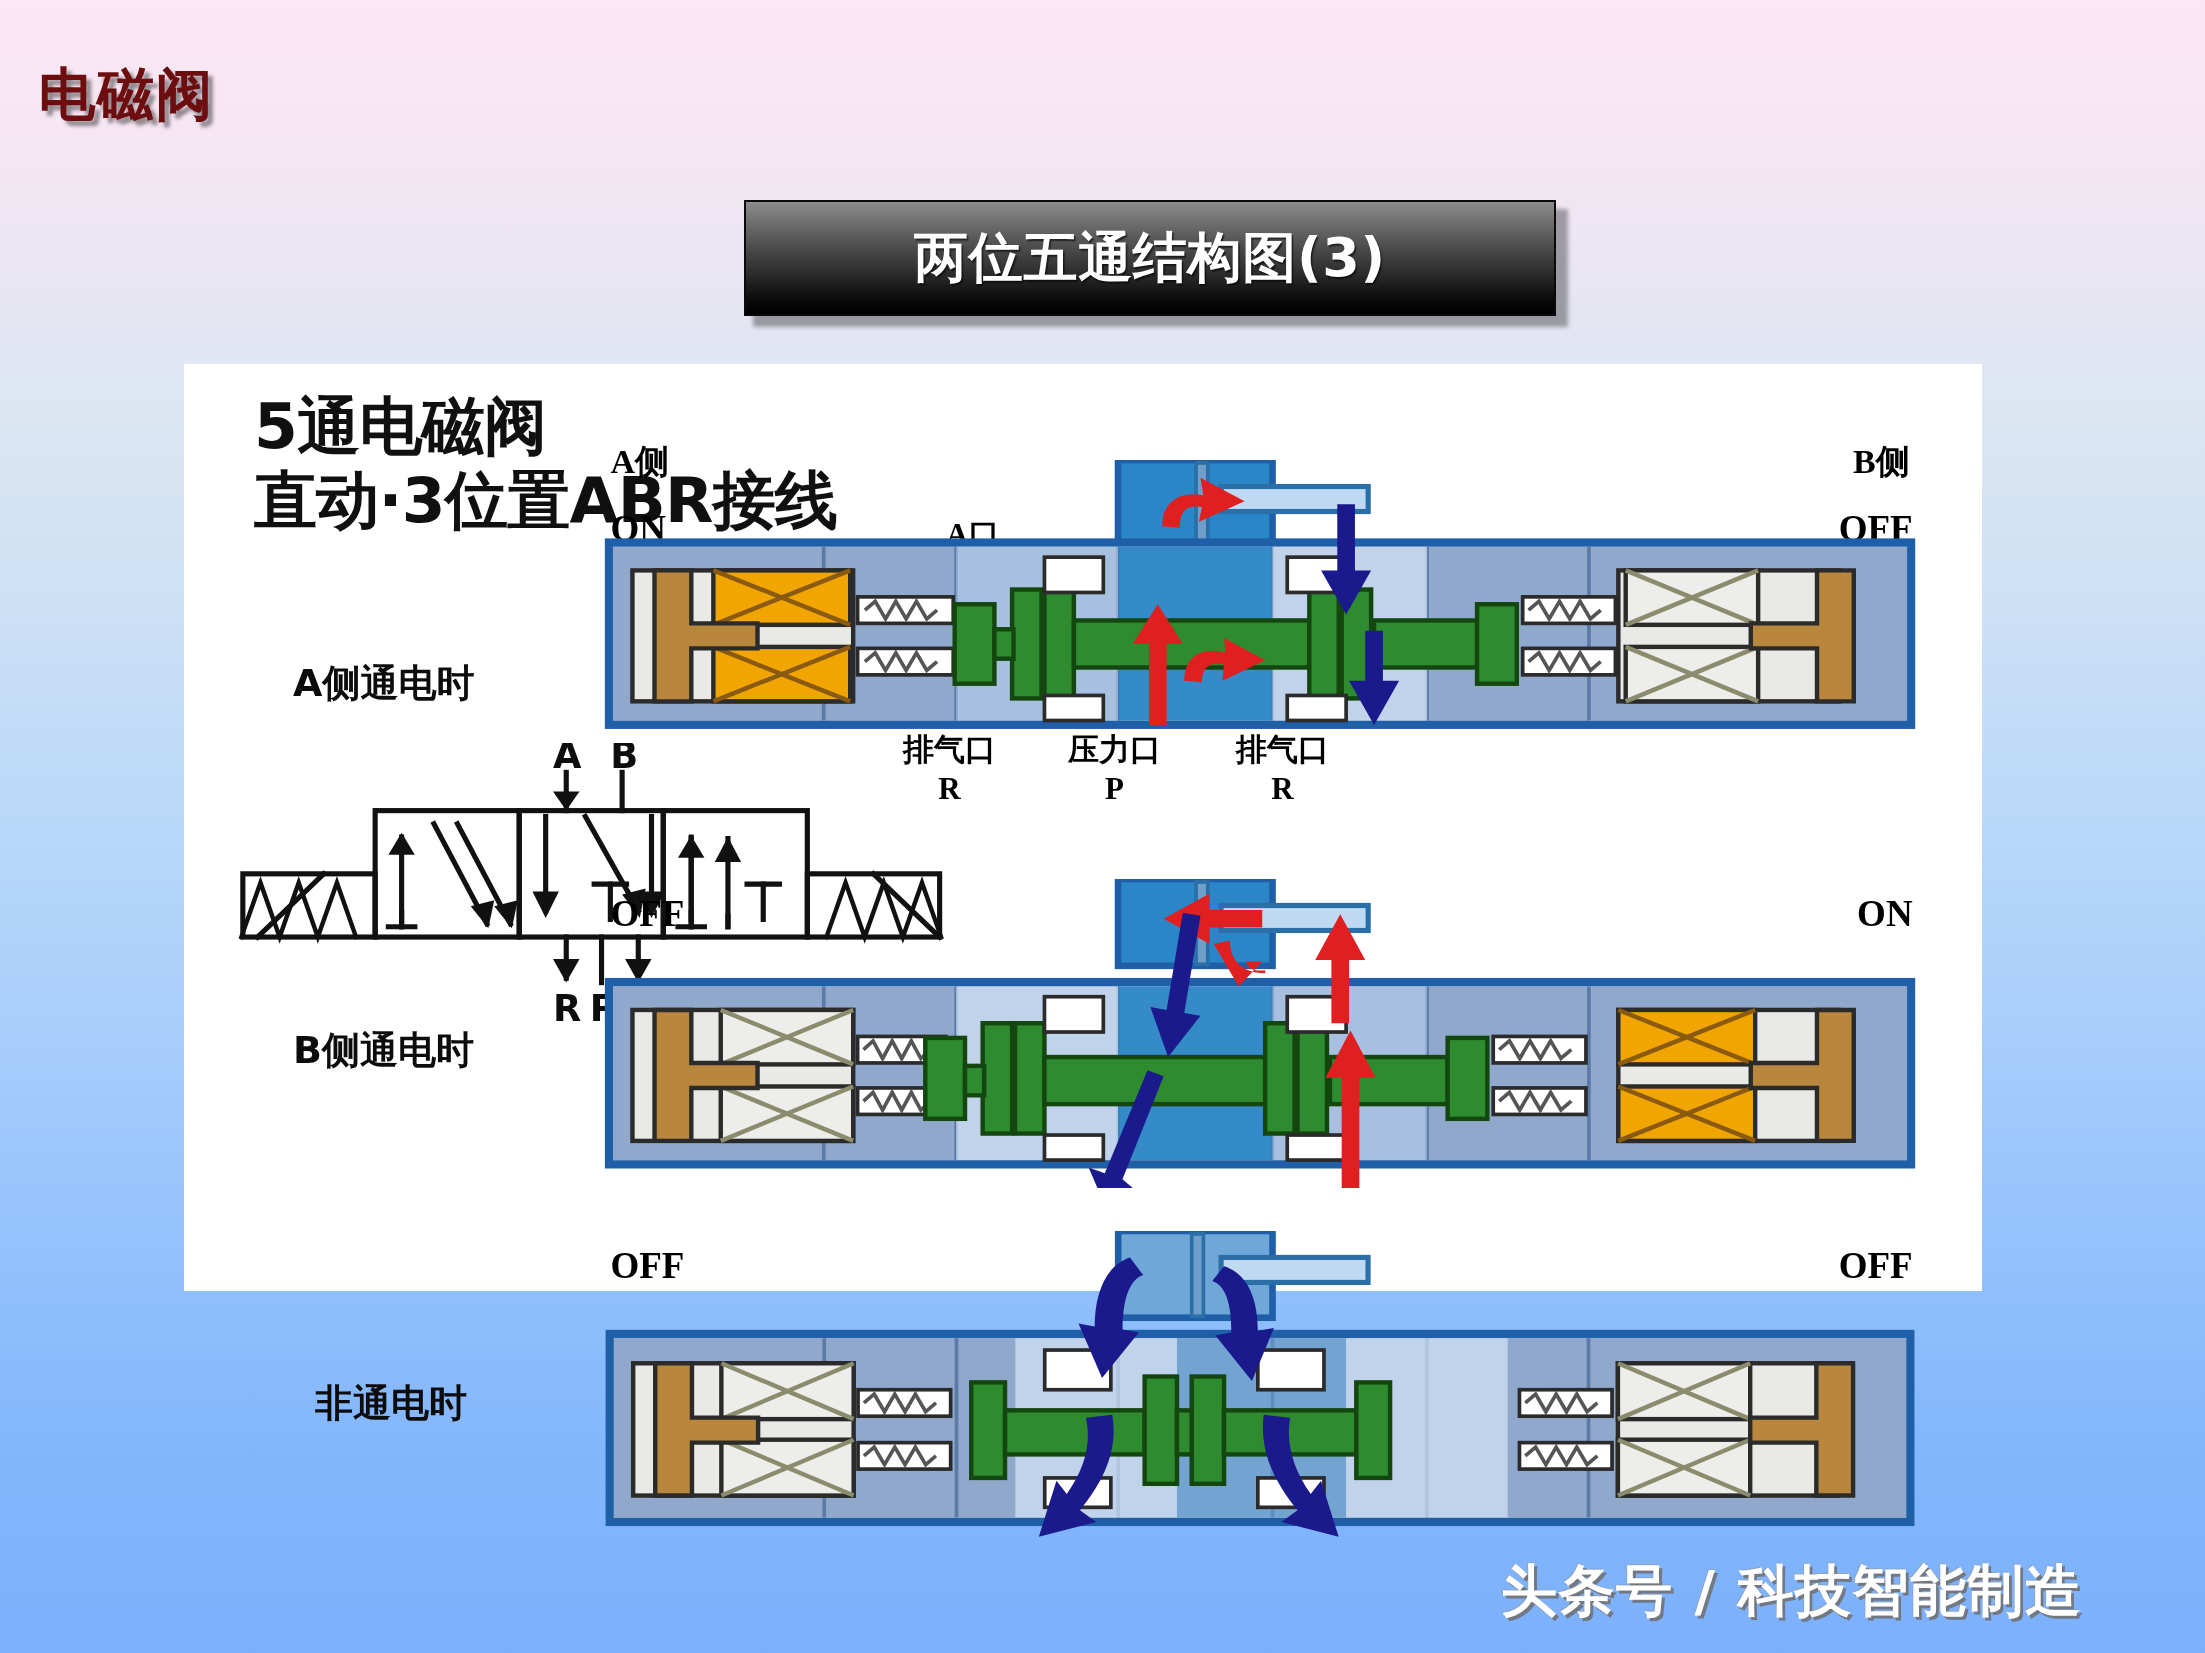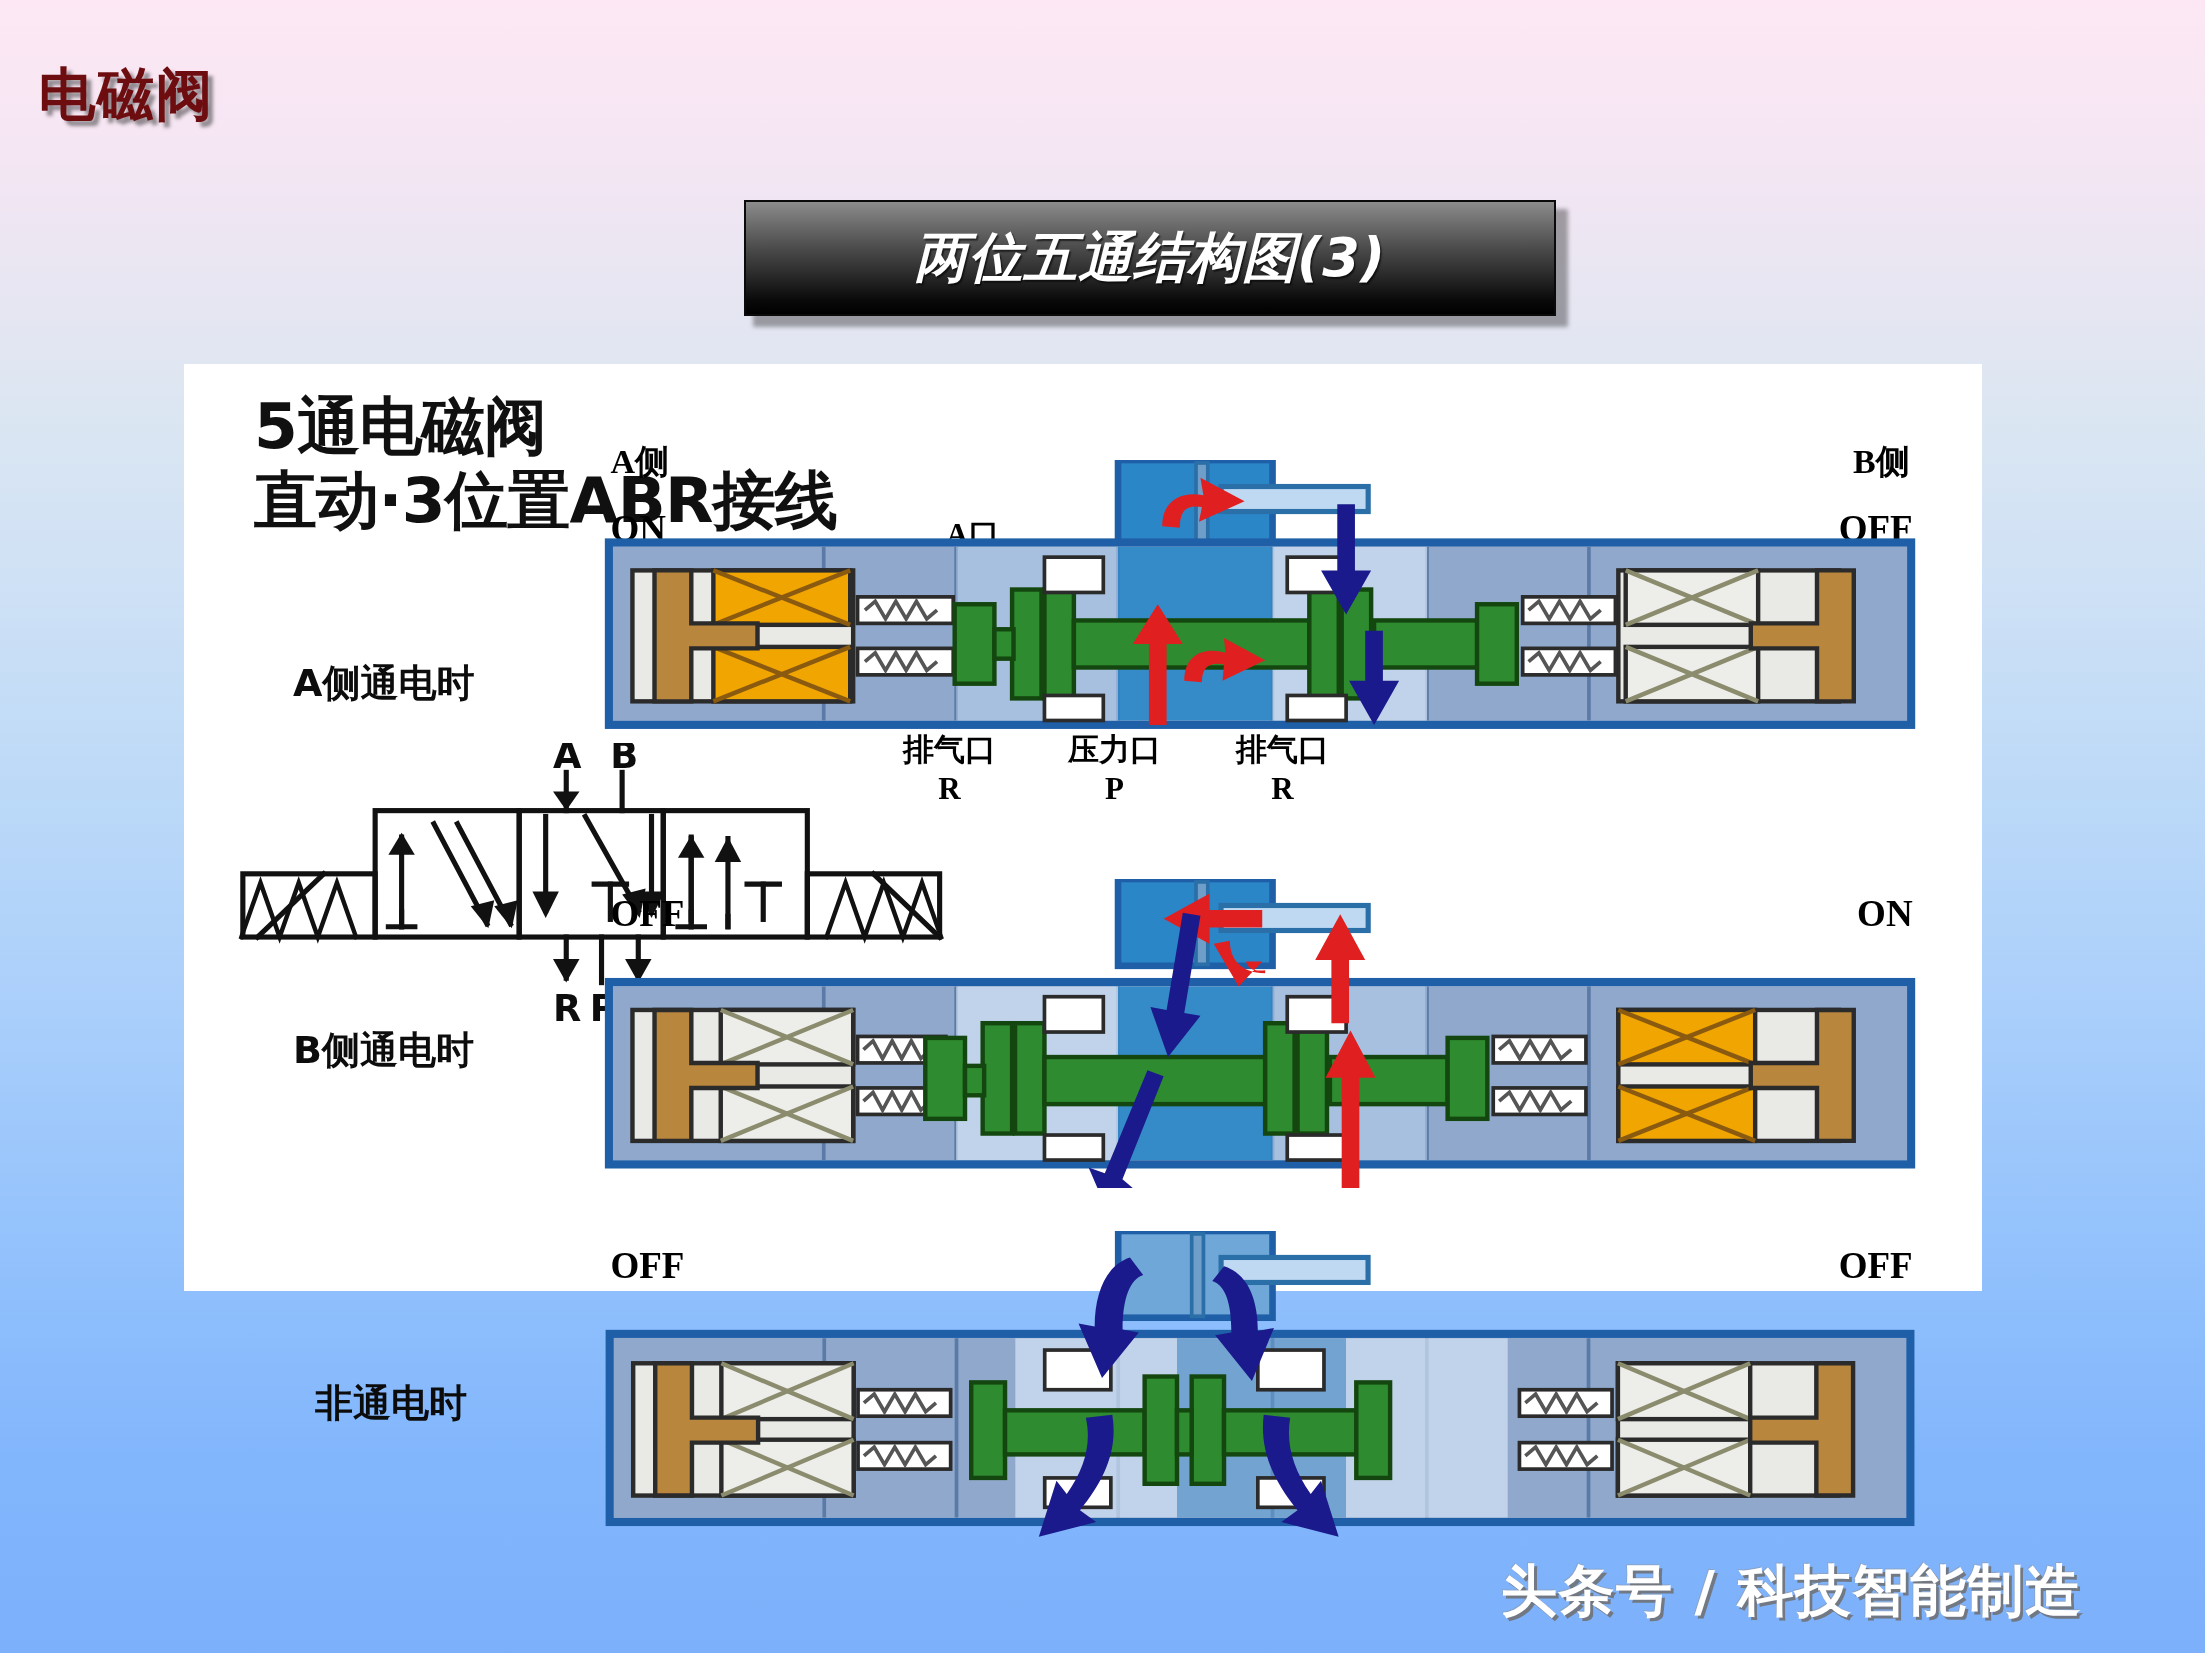--- a/index.html
+++ b/index.html
@@ -22,21 +22,21 @@
   
   .banner-wrap{position:absolute;left:744px;top:200px;width:824px;height:124px;}
   .banner-shadow{
     position:absolute;left:8.8px;top:8.8px;width:815px;height:118px;
     background:rgba(40,40,40,.40);filter:blur(2.2px);border-radius:1.5px;
   }
   .banner{
     position:absolute;left:0;top:0;width:808px;height:112px;
     background:linear-gradient(to bottom,#8c8c8c 0%,#6f6f6f 18%,#4a4a4a 42%,#262626 68%,#090909 88%,#000 100%);
     border:2.9px solid #0a0a0a;
-    display:flex;align-items:center;justify-content:center;font-style:italic;
+    display:flex;align-items:center;justify-content:center;
   }
   .banner-text{
     color:#fff;font-size:54px;font-weight:bold;letter-spacing:0.7px;
     font-family:"DejaVu Sans","Liberation Sans",sans-serif;
     text-shadow:1.5px 1.5px 1.5px rgba(0,0,0,.6);
   }
 
   
   .panel{
     position:absolute;left:184px;top:364px;width:1798px;height:927px;

